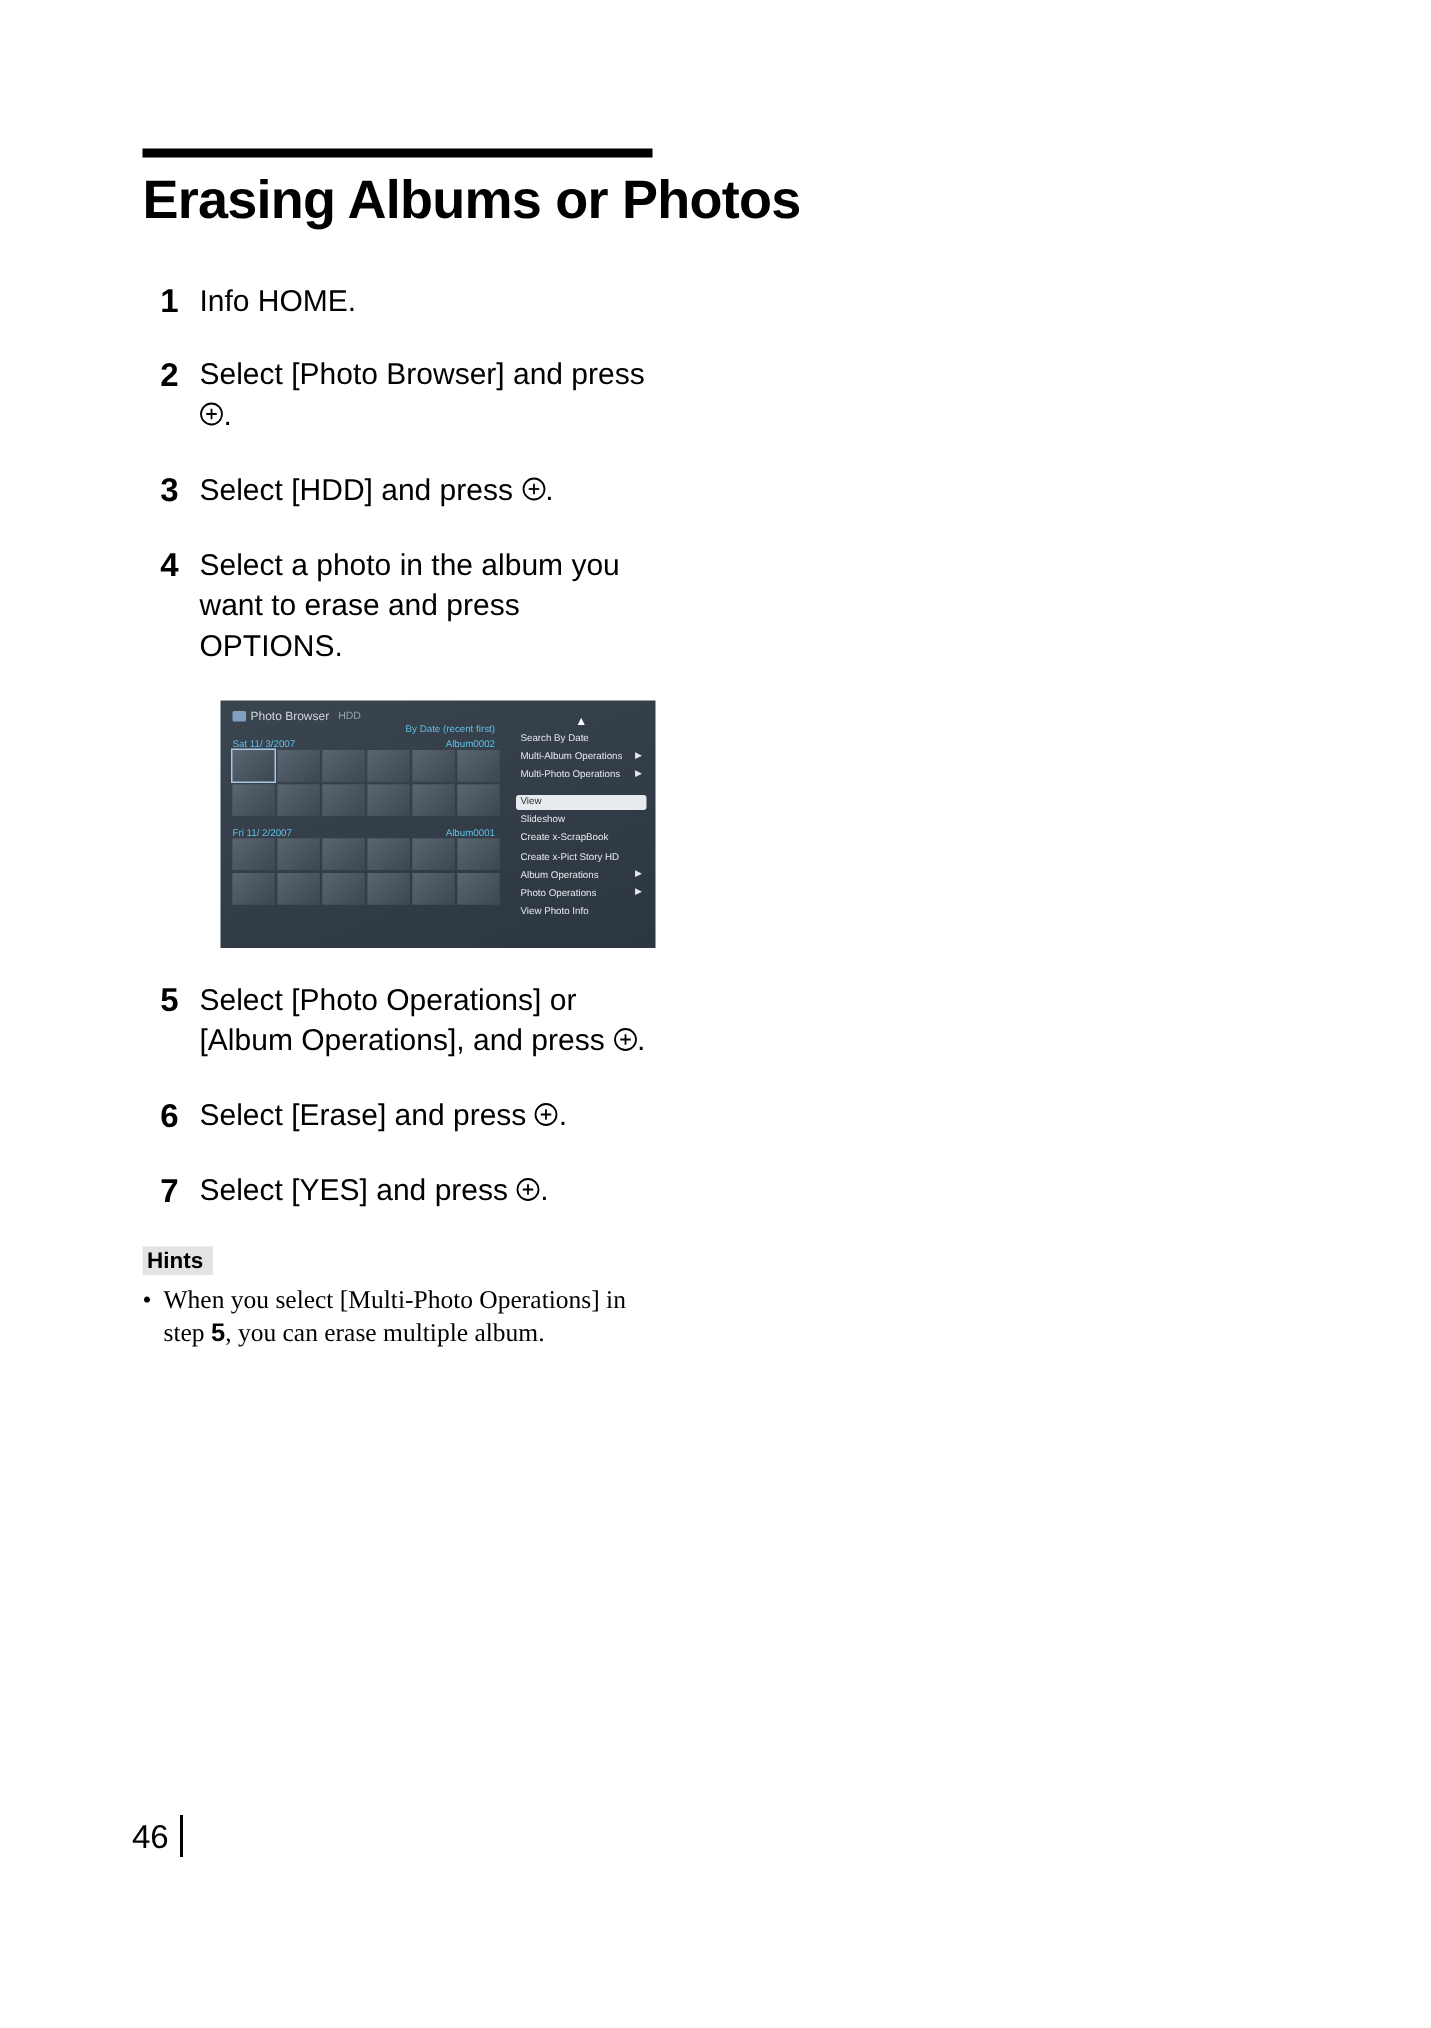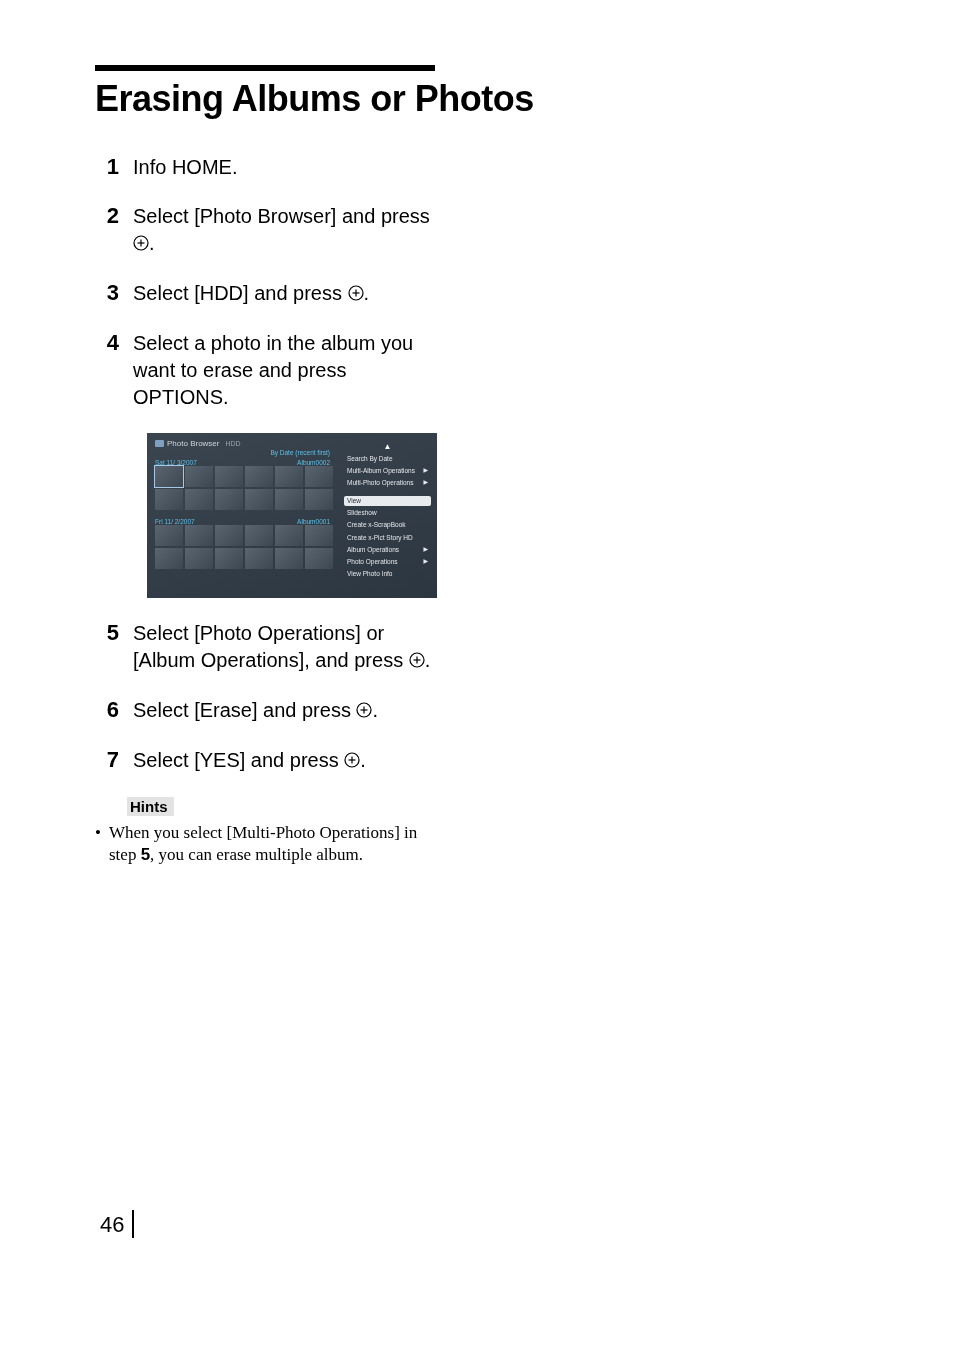--- a/index.html
+++ b/index.html
@@ -6,21 +6,21 @@
     margin: 0;
     padding: 0;
     font-family: "Times New Roman", Times, serif;
     color: #000;
     background: #fff;
     width: 954px;
   }
   .page {
     width: 954px;
     height: 1296px;
-    padding: 65px 60px 0 95px;
+    padding: 99px 60px 0 95px;
     box-sizing: border-box;
     position: relative;
   }
   .rule {
     border-top: 6px solid #000;
     width: 340px;
     margin-bottom: 6px;
   }
   h1 {
     font-family: Helvetica, Arial, sans-serif;
@@ -164,21 +164,20 @@
     height: 4px;
   }
   .hints-label {
     font-family: Helvetica, Arial, sans-serif;
     font-weight: 700;
     font-size: 15px;
     background: #e3e3e3;
     display: inline-block;
     padding: 1px 6px 1px 3px;
     margin-bottom: 6px;
-    margin-left: 32px;
   }
   ul.hints {
     font-family: "Times New Roman", Times, serif;
     font-size: 17px;
     line-height: 1.3;
     margin: 0;
     padding: 0 0 0 14px;
     list-style: none;
   }
   ul.hints li {
@@ -190,21 +189,21 @@
     position: absolute;
     left: -14px;
     top: 0;
   }
   .step-bold {
     font-family: Helvetica, Arial, sans-serif;
     font-weight: 700;
   }
   .page-num {
     position: absolute;
-    left: 100px;
+    left: 88px;
     bottom: 58px;
     font-family: Helvetica, Arial, sans-serif;
     font-size: 22px;
   }
   .page-num-bar {
     display: inline-block;
     width: 2px;
     height: 28px;
     background: #000;
     vertical-align: -6px;

